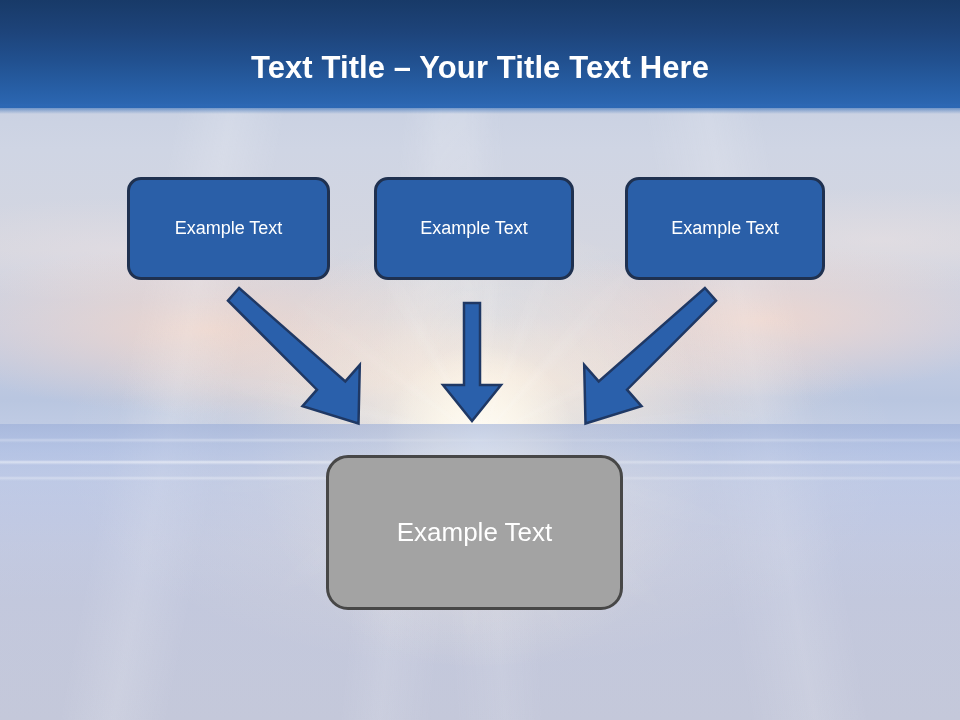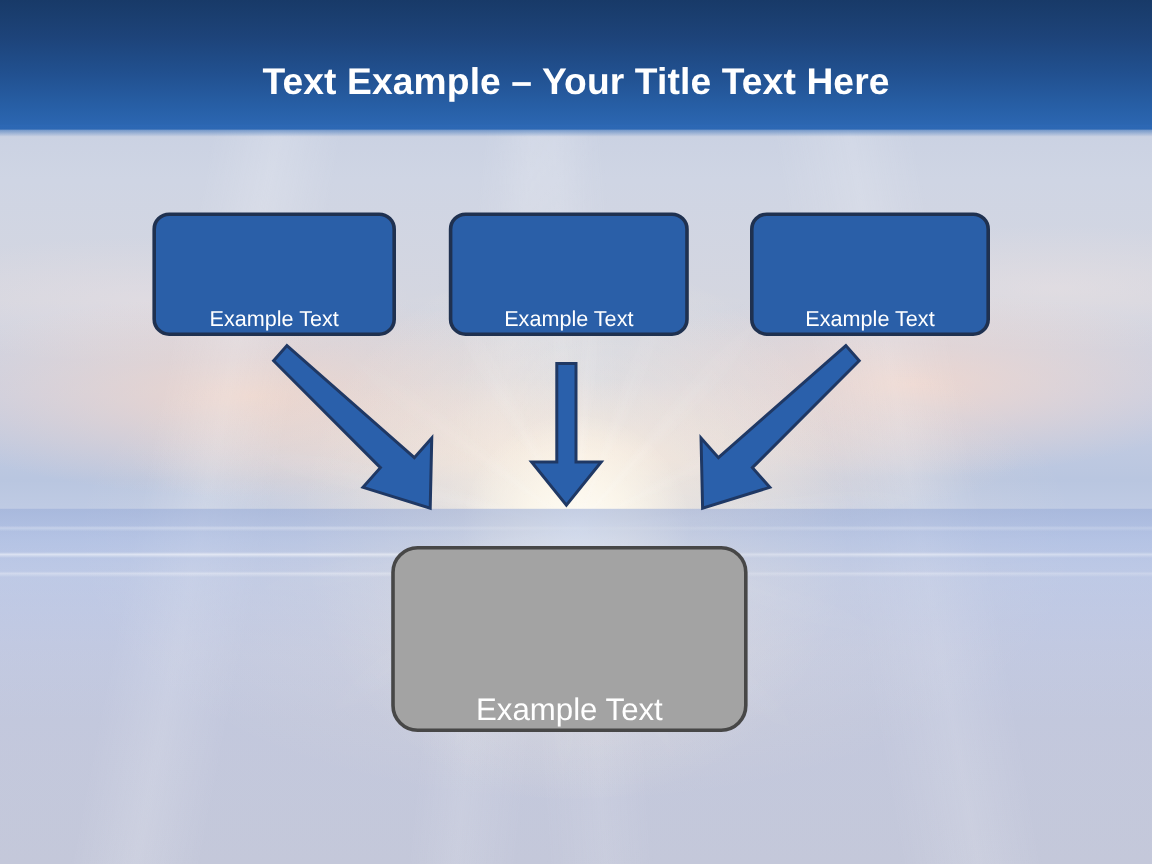--- a/index.html
+++ b/index.html
@@ -145,21 +145,21 @@
     white-space: nowrap;
   }
   .title-strong { font-weight: bold; }
   .title-rest   { font-weight: bold; }
 
   
   .node {
     position: absolute;
     box-sizing: border-box;
     display: flex;
-    align-items: flex-end;
+    align-items: center;
     justify-content: center;
     text-align: center;
   }
   .node-blue {
     background: #2a5fa8;
     border: 3px solid #1f3150;
     border-radius: 14px;
     color: #ffffff;
     font-size: 18px;
   }
@@ -199,21 +199,21 @@
   <div class="bg-layer bg-wisps"></div>
   <div class="bg-layer bg-ridge"></div>
   <div class="bg-layer bg-sunglow"></div>
   <div class="bg-layer bg-rays"></div>
   <div class="bg-layer bg-water"></div>
   <div class="bg-layer bg-ripples"></div>
   <div class="bg-layer bg-shafts"></div>
 
   <div class="title-banner"></div>
   <div class="title-banner-fade"></div>
-  <div class="title-text"><span class="title-strong">Text Example</span><span class="title-rest"> – Your Title Text Here</span></div>
+  <div class="title-text"><span class="title-strong">Text Title</span><span class="title-rest"> – Your Title Text Here</span></div>
 
   <svg id="arrow-svg" viewBox="0 0 960 720">
 
     <g>
       <polygon class="arrow-shape" points="228.0,300.6 239.1,288.0 345.3,381.4 359.8,365.0 358.5,423.5 302.5,406.1 317.0,389.7"></polygon>
     </g>
 
     <g>
       <polygon class="arrow-shape" points="464.0,303.0 480.0,303.0 480.0,385.0 501.0,385.0 472.0,421.0 443.0,385.0 464.0,385.0"></polygon>
     </g>

